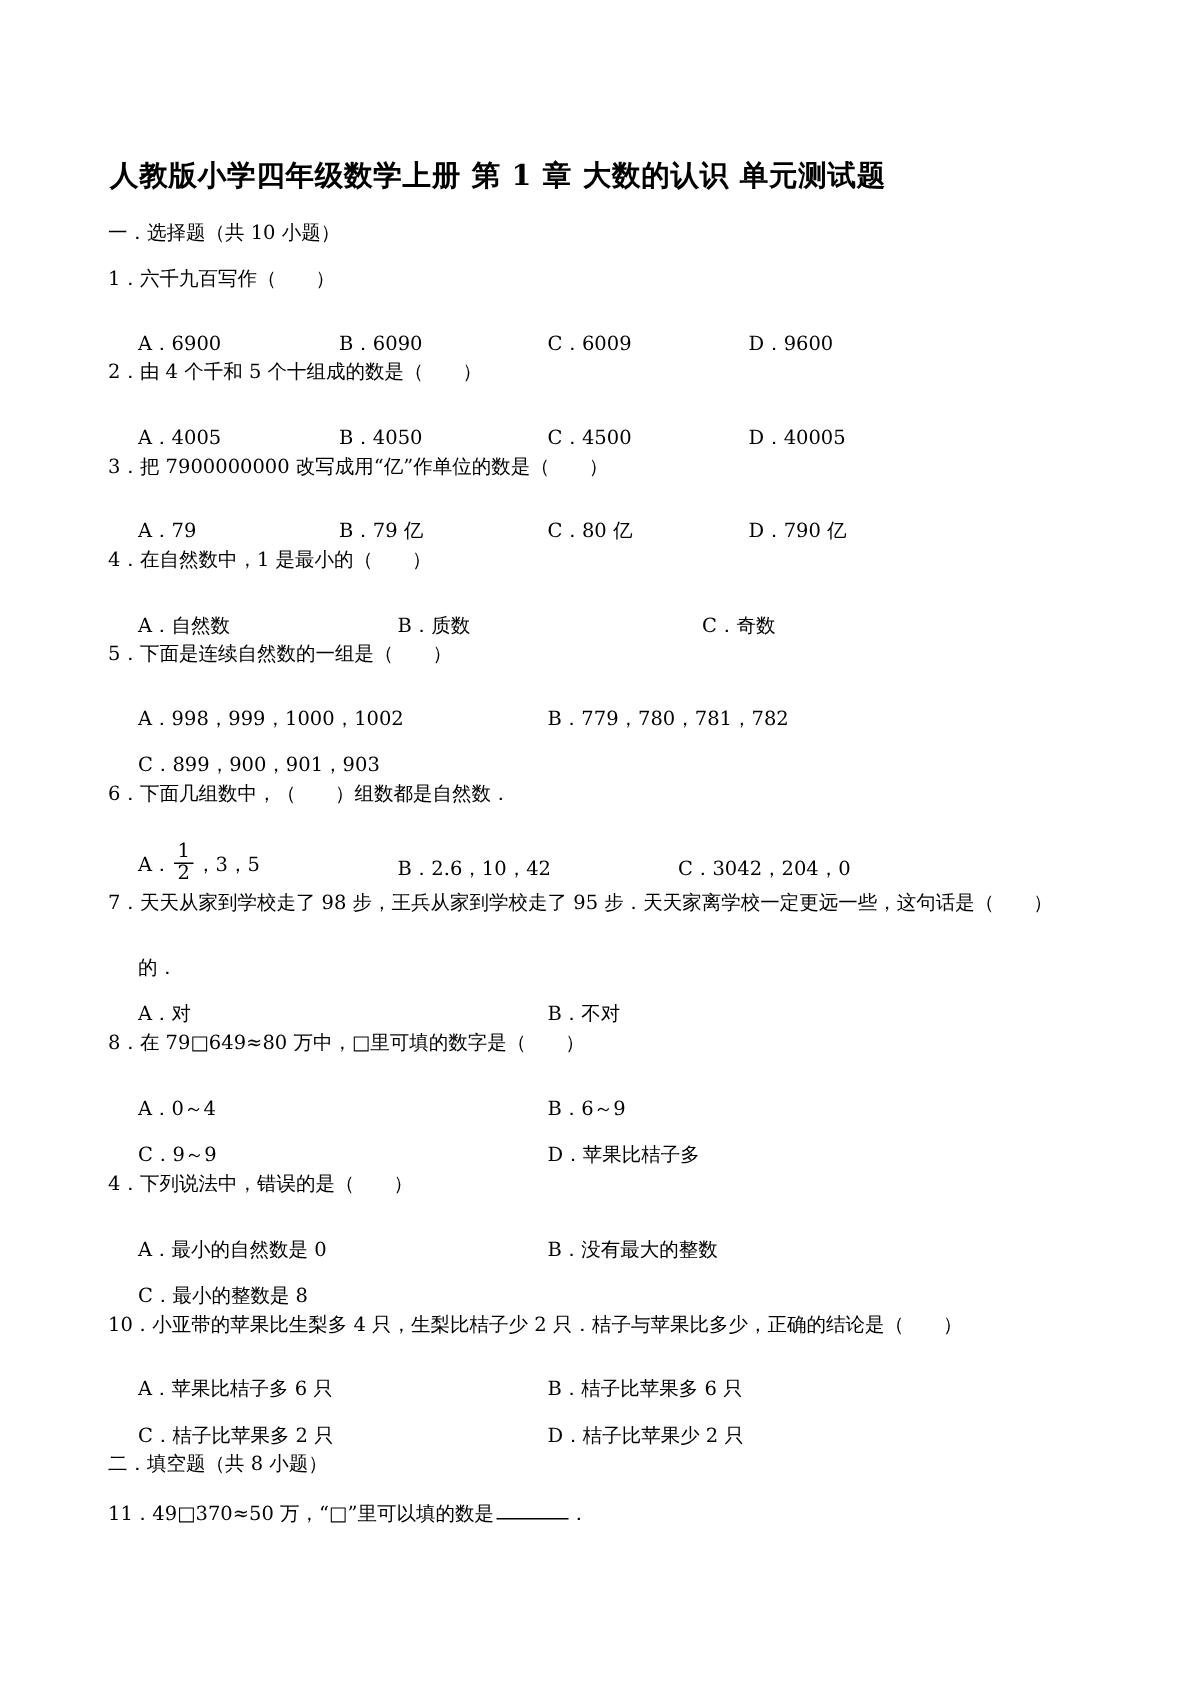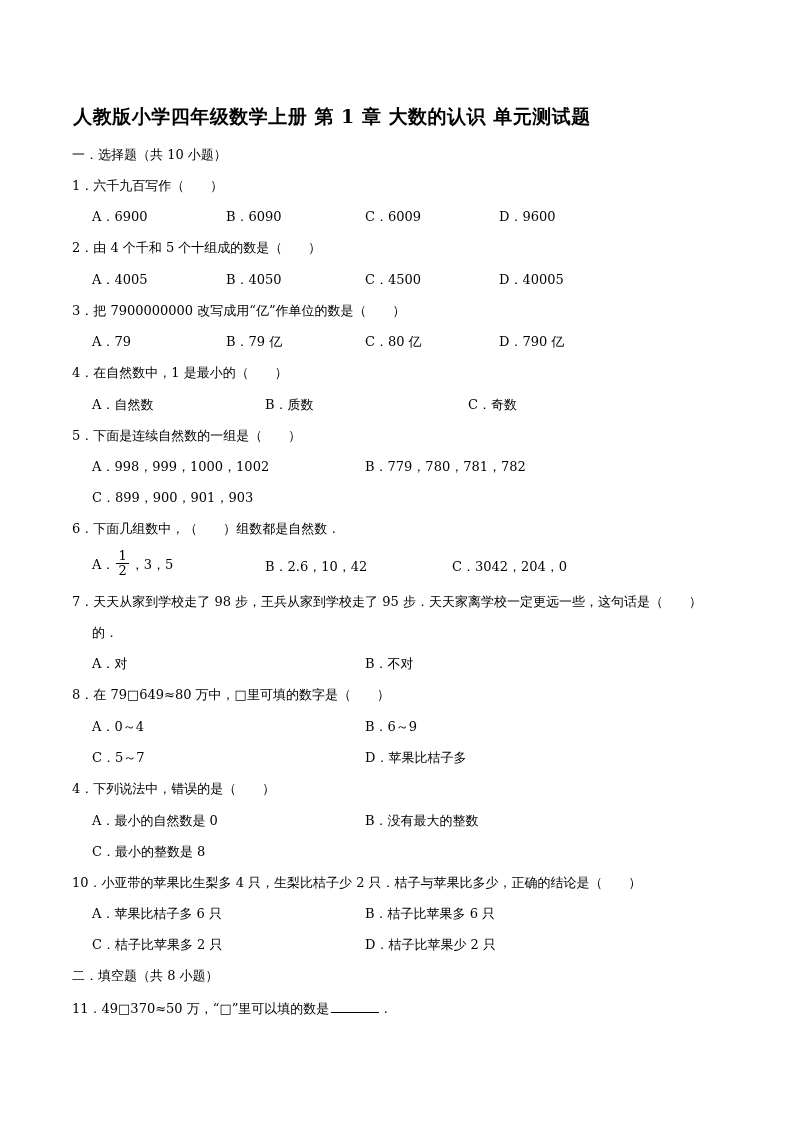--- a/index.html
+++ b/index.html
@@ -7,21 +7,21 @@
     width: 793px; height: 1122px; position: relative; overflow: hidden;
     font-family: "DejaVu Serif", "Liberation Serif", serif;
     color: #000; font-size: 13px;
   }
   .title {
     position: absolute; left: 0; width: 664px; top: 104px;
     text-align: center; font-size: 19px; font-weight: bold; letter-spacing: 0.5px;
   }
   .line { position: absolute; left: 72px; white-space: nowrap; font-size: 13px; }
   .section { font-weight: normal; }
-  .opt { position: absolute; white-space: nowrap; font-size: 13px; }
+  .opt { position: absolute; white-space: nowrap; font-size: 13px; margin-top: 12px; }
   .frac {
     display: inline-flex; flex-direction: column; align-items: center;
     vertical-align: middle; font-size: 13px; line-height: 14px; margin: 0 2px;
     position: relative; top: -2px;
   }
   .frac .num { border-bottom: 1px solid #000; padding: 0 2px; }
   .blank { display: inline-block; width: 48px; border-bottom: 1px solid #000; height: 13px; vertical-align: baseline; margin-left: 2px; }
 </style>
 </head>
 <body>
@@ -69,21 +69,21 @@
 <div class="opt" style="left:452px;top:558px">C．3042，204，0</div>
 
 <div class="line" style="top:593px">7．天天从家到学校走了 98 步，王兵从家到学校走了 95 步．天天家离学校一定更远一些，这句话是（　　）</div>
 <div class="opt" style="left:92px;top:624px">的．</div>
 <div class="opt" style="left:92px;top:655px">A．对</div>
 <div class="opt" style="left:365px;top:655px">B．不对</div>
 
 <div class="line" style="top:686px">8．在 79□649≈80 万中，□里可填的数字是（　　）</div>
 <div class="opt" style="left:92px;top:718px">A．0～4</div>
 <div class="opt" style="left:365px;top:718px">B．6～9</div>
-<div class="opt" style="left:92px;top:749px">C．5～7</div>
+<div class="opt" style="left:92px;top:749px">C．9～9</div>
 <div class="opt" style="left:365px;top:749px">D．苹果比桔子多</div>
 
 <div class="line" style="top:780px">4．下列说法中，错误的是（　　）</div>
 <div class="opt" style="left:92px;top:812px">A．最小的自然数是 0</div>
 <div class="opt" style="left:365px;top:812px">B．没有最大的整数</div>
 <div class="opt" style="left:92px;top:843px">C．最小的整数是 8</div>
 
 <div class="line" style="top:874px">10．小亚带的苹果比生梨多 4 只，生梨比桔子少 2 只．桔子与苹果比多少，正确的结论是（　　）</div>
 <div class="opt" style="left:92px;top:905px">A．苹果比桔子多 6 只</div>
 <div class="opt" style="left:365px;top:905px">B．桔子比苹果多 6 只</div>

